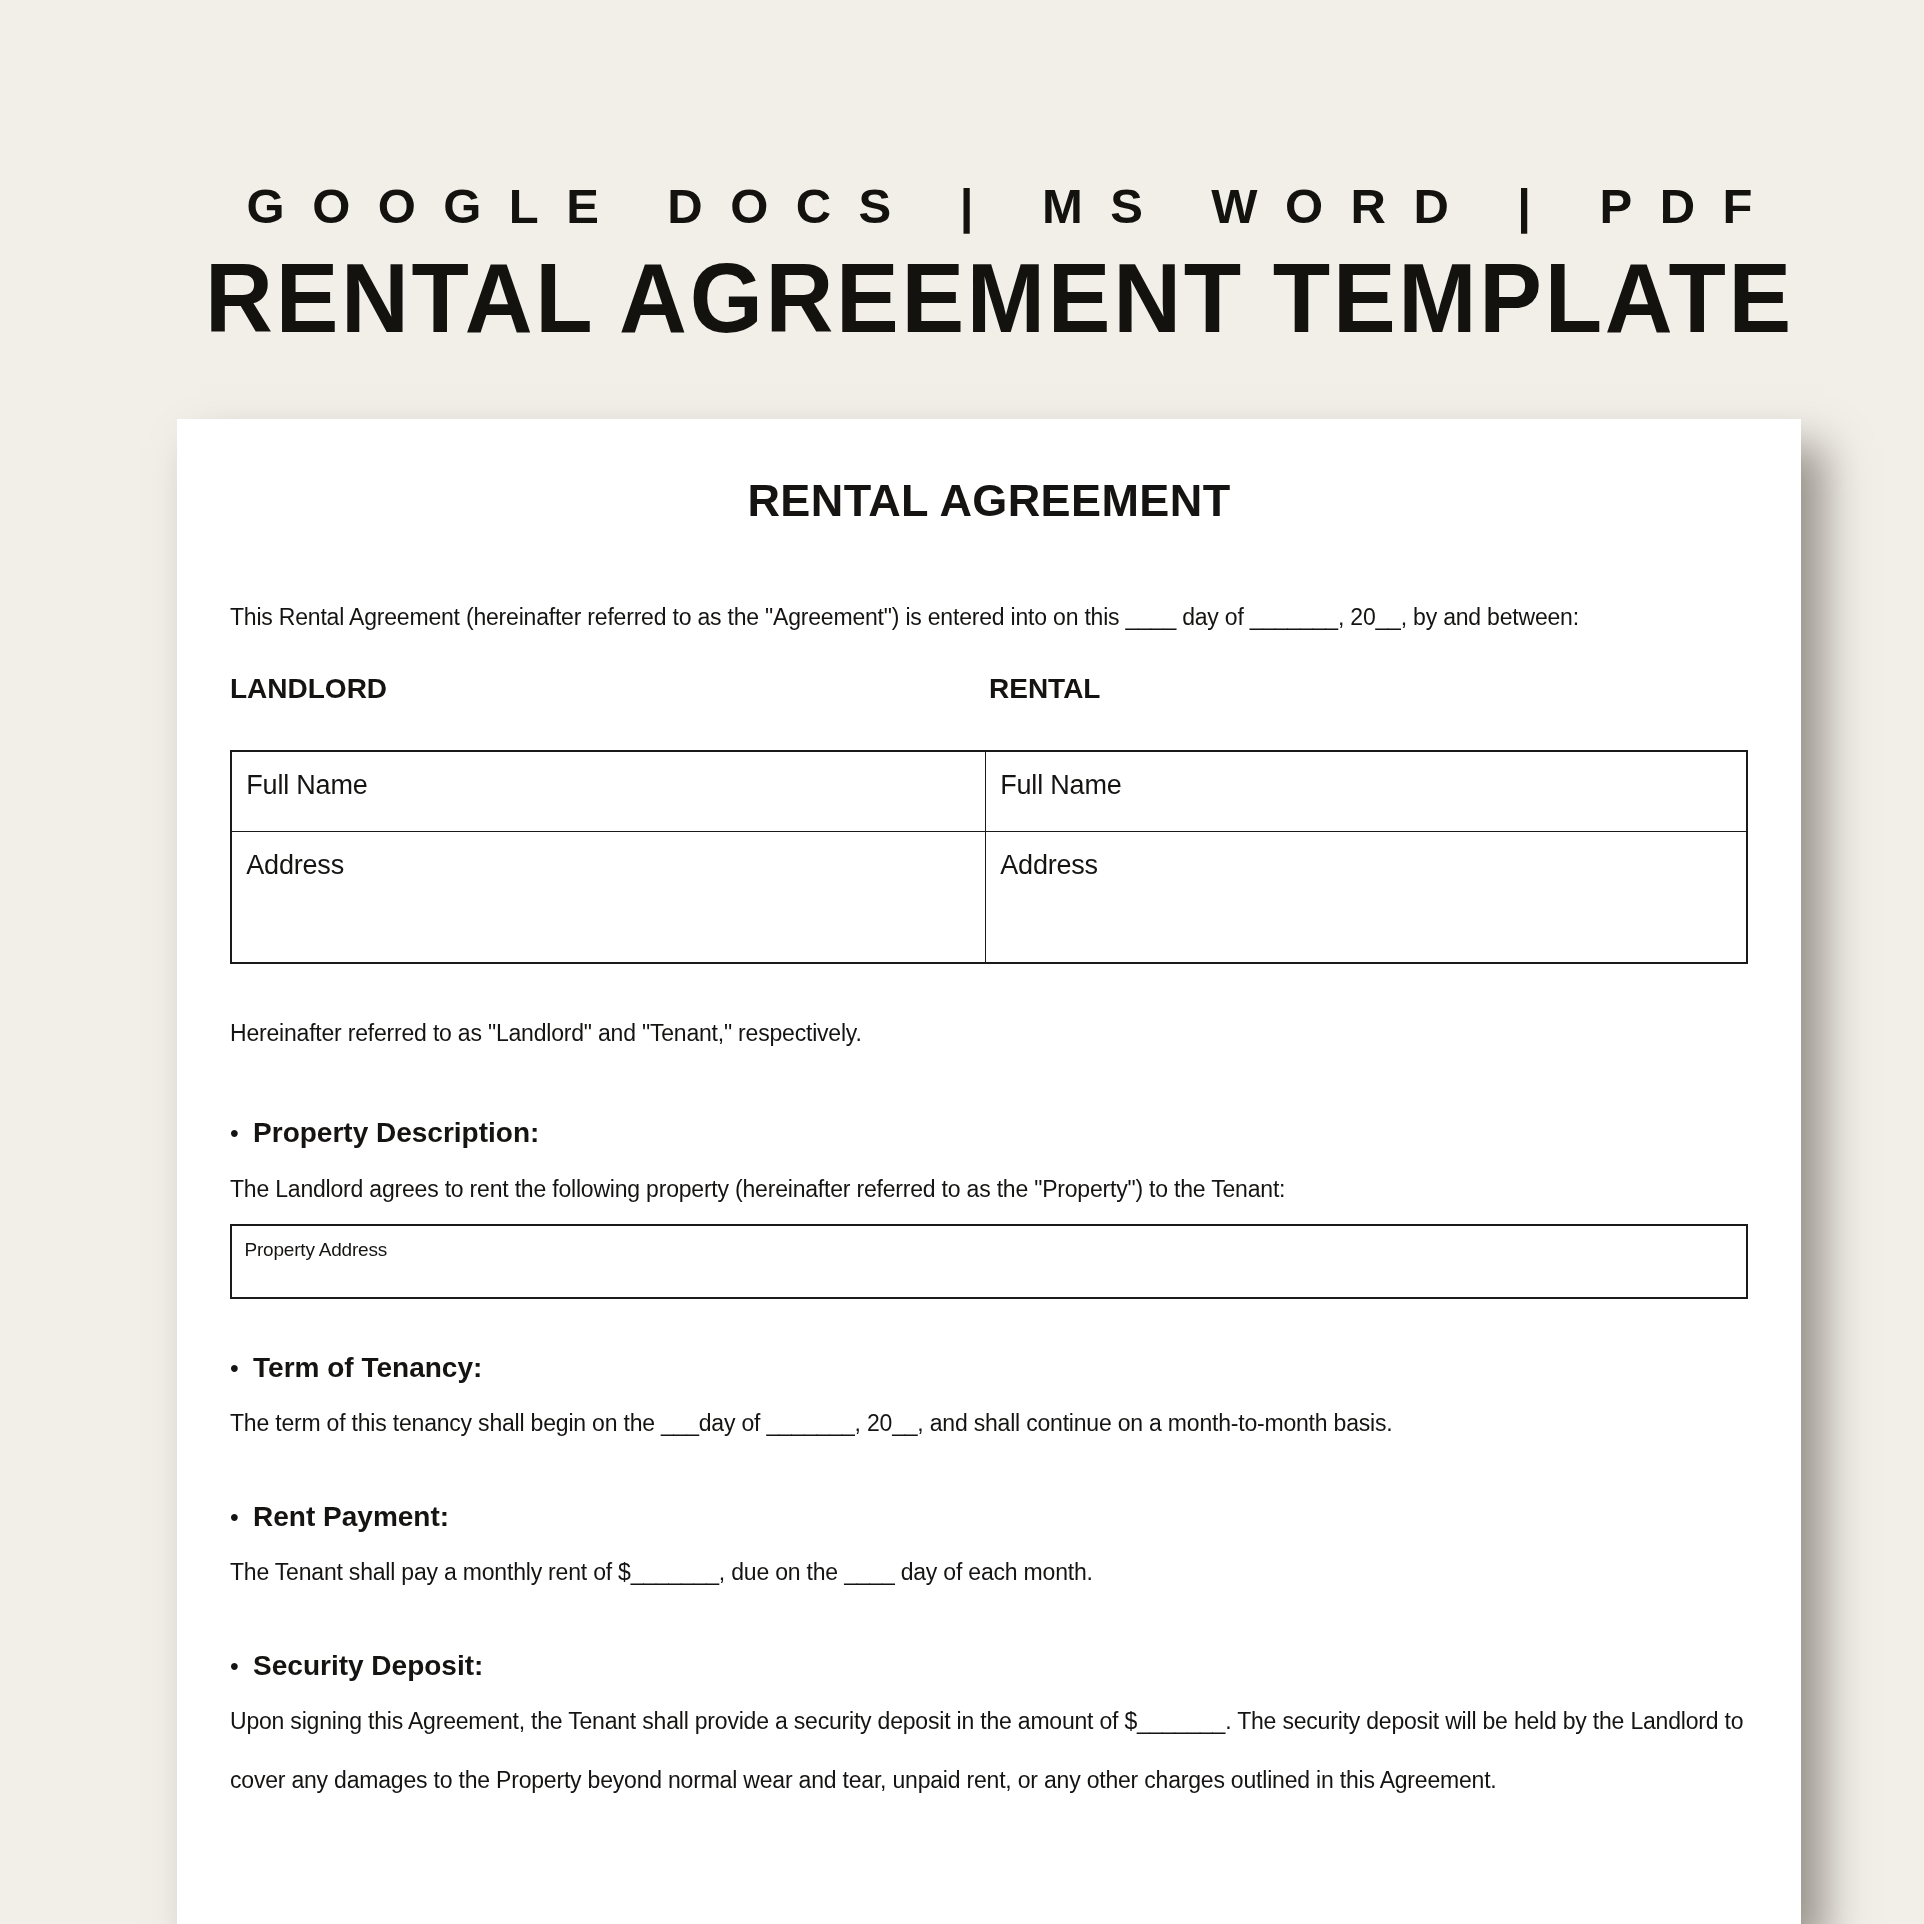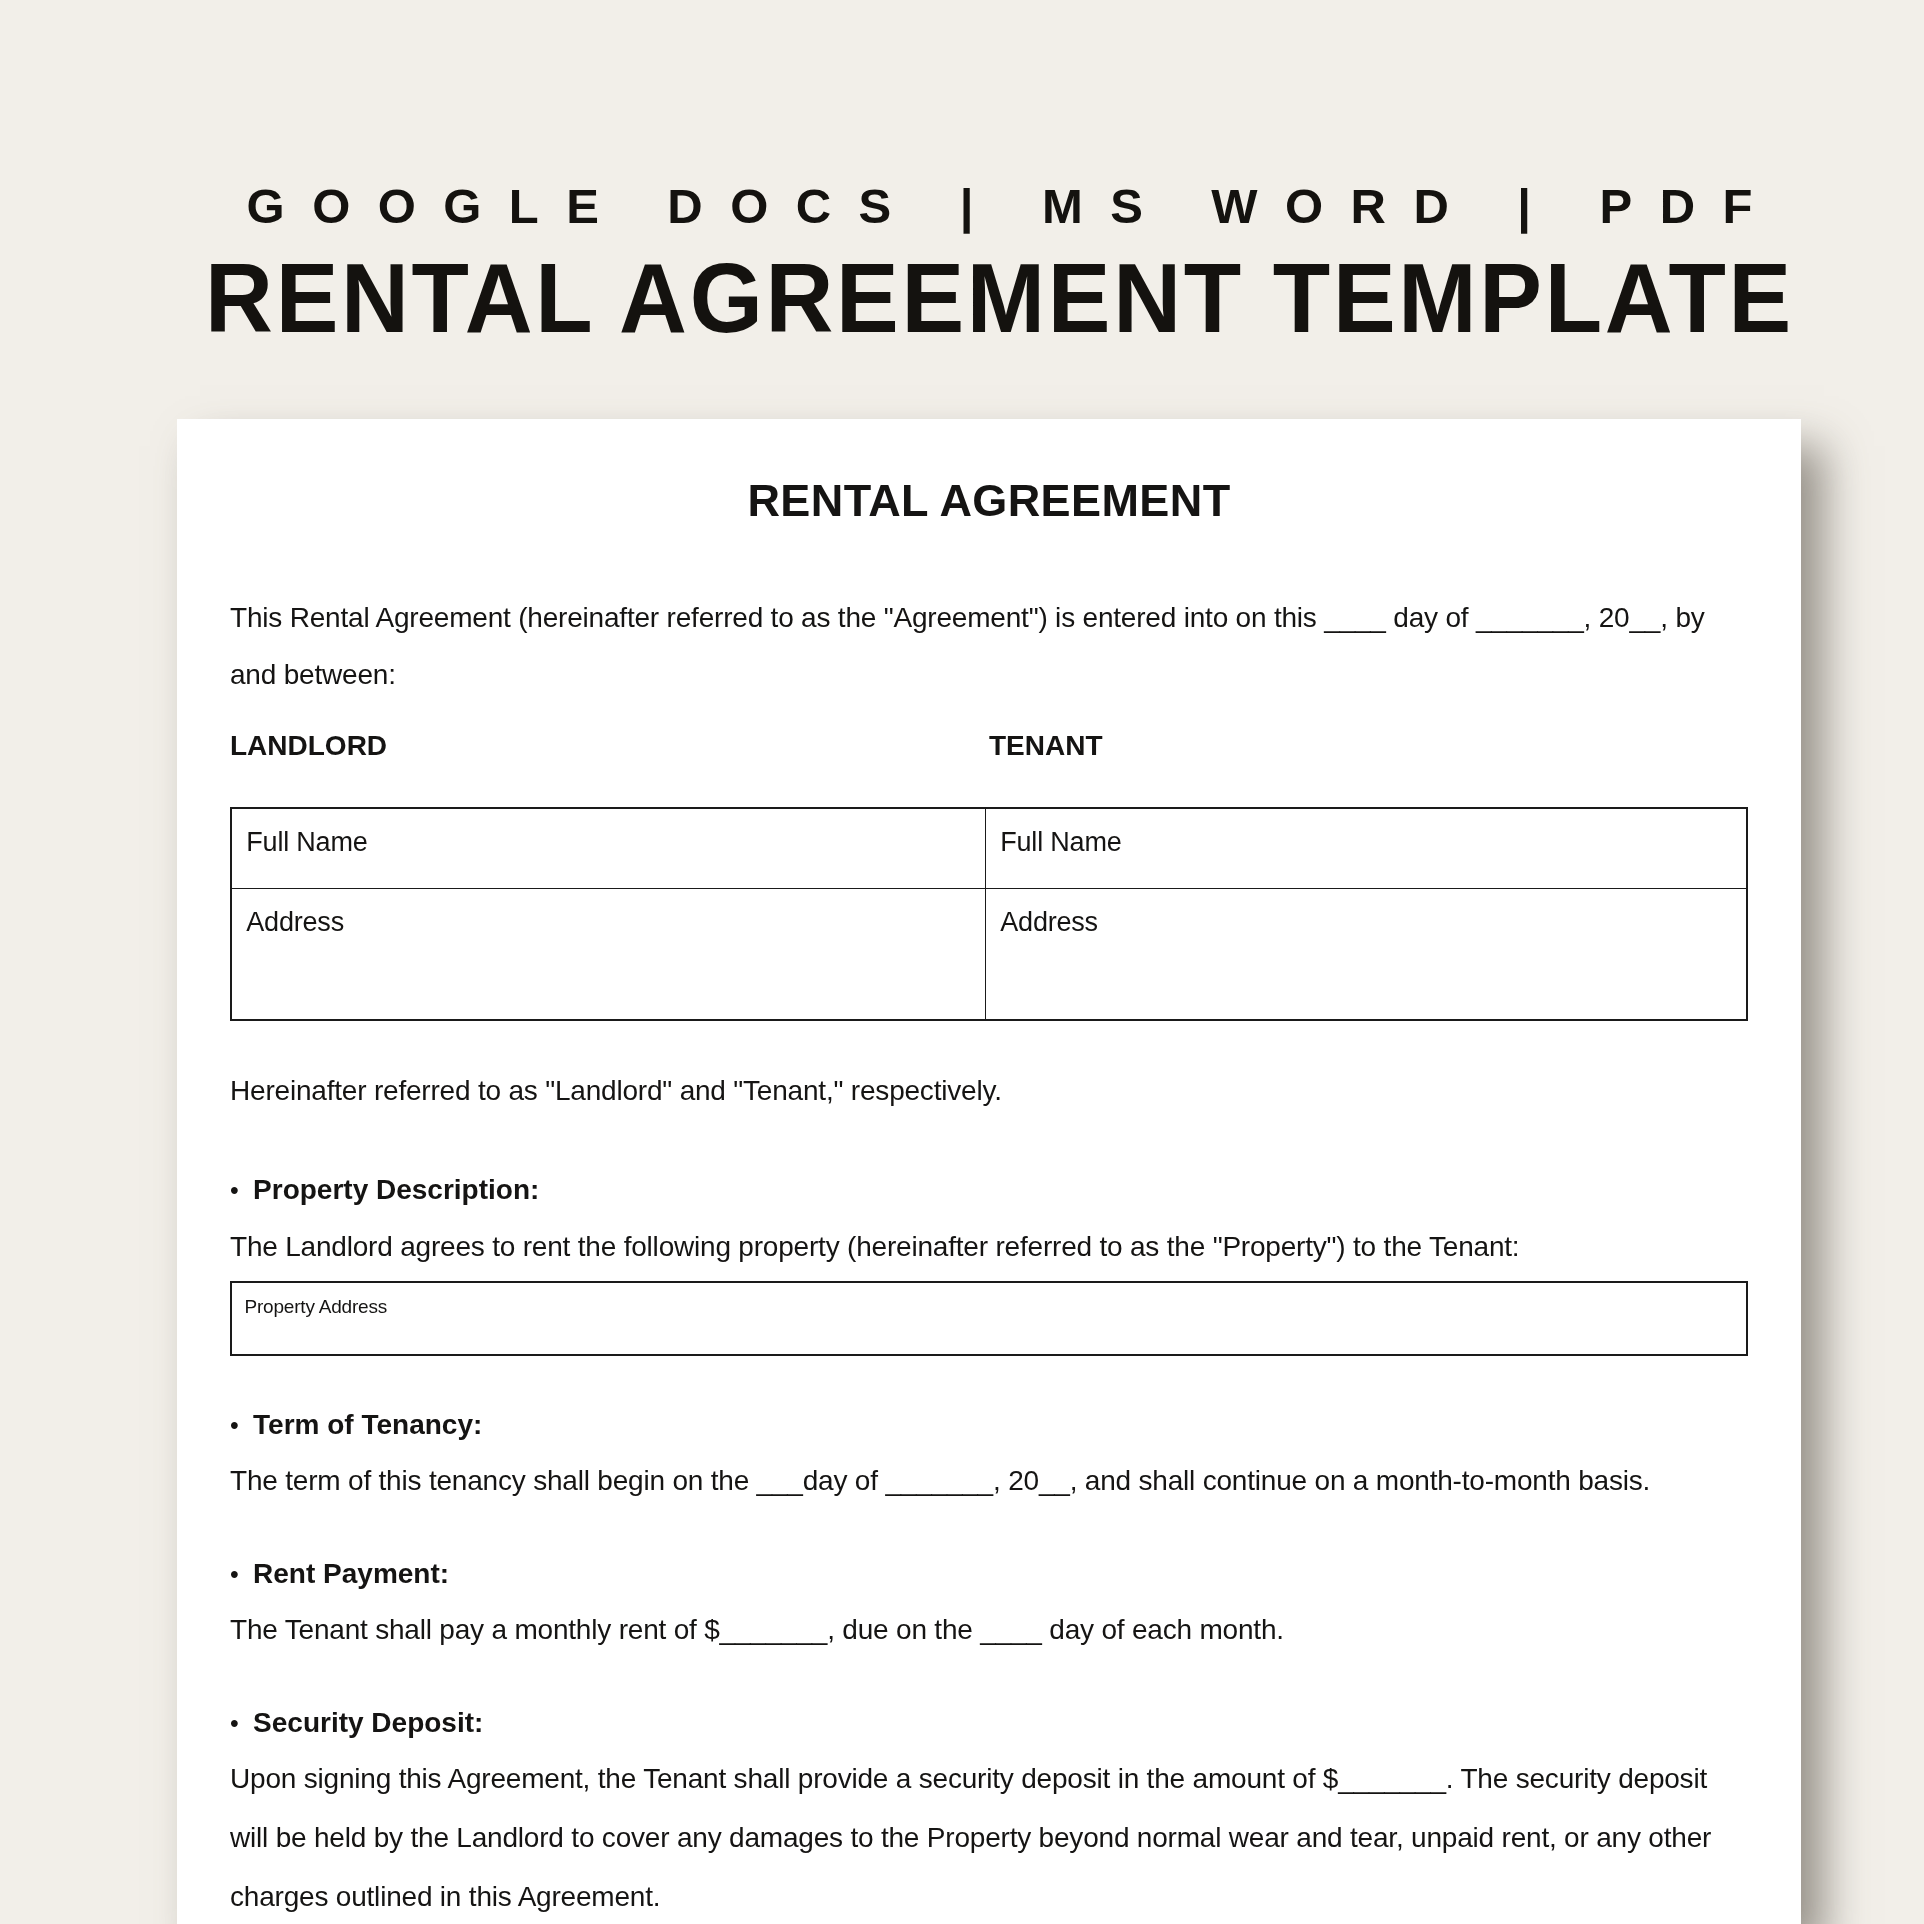--- a/index.html
+++ b/index.html
@@ -57,21 +57,21 @@
     margin: 0;
     text-align: center;
     font-size: 45px;
     font-weight: bold;
     letter-spacing: 0.4px;
     line-height: 1;
   }
 
   .para {
     margin: 0;
-    font-size: 28px;
+    font-size: 23px;
     letter-spacing: -0.2px;
     line-height: 57px;
   }
   .intro { margin-top: 66px; }
 
   .party-headers {
     display: flex;
     margin-top: 25px;
   }
   .party-headers > div {
@@ -140,21 +140,21 @@
   <div class="hdr2">RENTAL AGREEMENT TEMPLATE</div>
 
   <div class="page">
 
     <h1 class="doc-title">RENTAL AGREEMENT</h1>
 
     <p class="para intro">This Rental Agreement (hereinafter referred to as the "Agreement") is entered into on this ____ day of _______, 20__, by and between:</p>
 
     <div class="party-headers">
       <div>LANDLORD</div>
-      <div>TENANT</div>
+      <div>RENTAL</div>
     </div>
 
     <div class="party-table">
       <div class="cell r1 c1">Full Name</div>
       <div class="cell r1 c2">Full Name</div>
       <div class="cell r2 c1">Address</div>
       <div class="cell r2 c2">Address</div>
     </div>
 
     <p class="para hereinafter">Hereinafter referred to as "Landlord" and "Tenant," respectively.</p>

